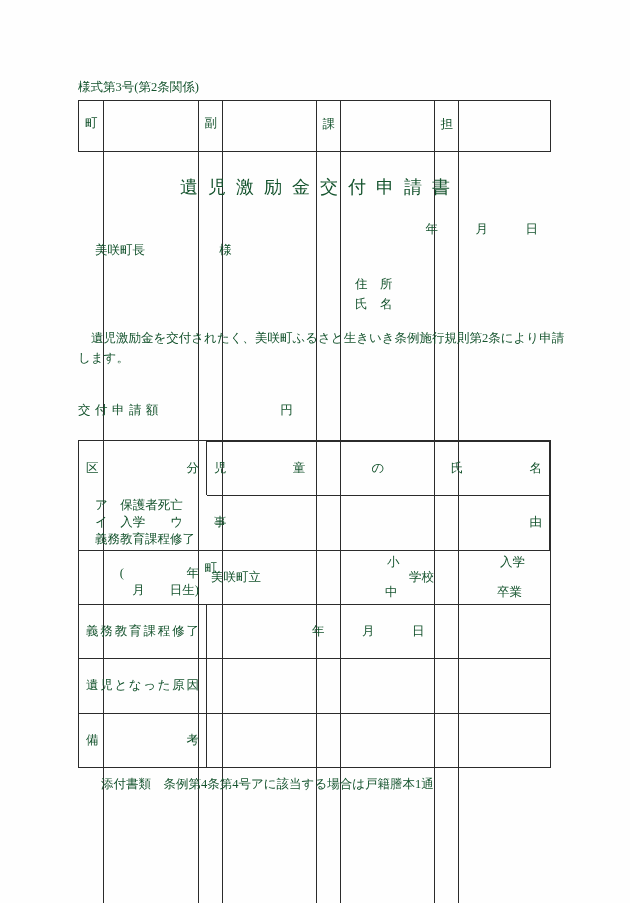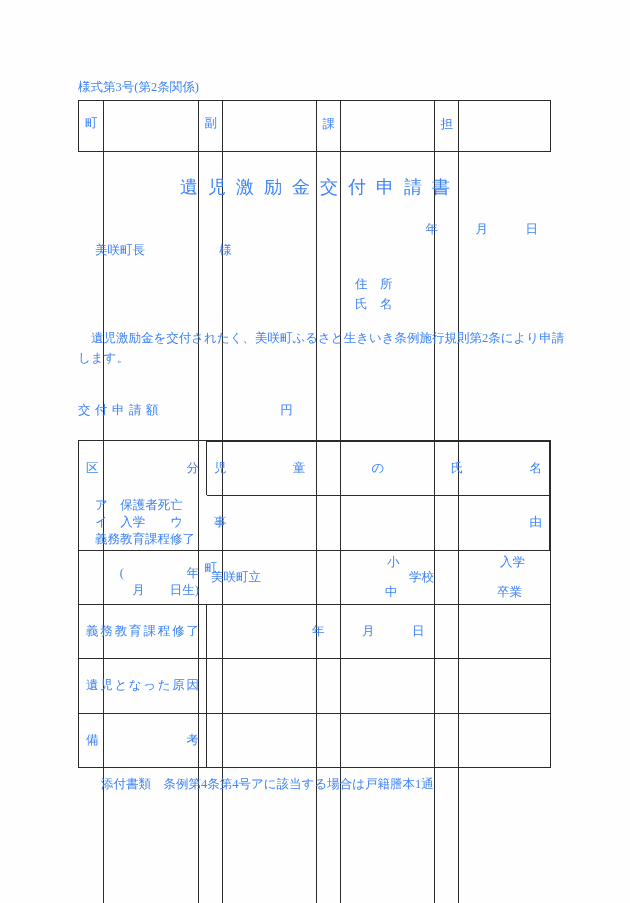--- a/index.html
+++ b/index.html
@@ -3,21 +3,21 @@
 <meta charset="utf-8">
 <style>
   html,body { margin:0; padding:0; background:#e8e8e8; }
   .page {
     position:relative;
     width:630px; height:903px;
     margin:0 auto;
     background:#fefefe;
     font-family:"Liberation Serif","DejaVu Serif",serif;
     font-size:12.5px;
-    color:#3b82f6;
+    color:#14532d;
     overflow:hidden;
   }
   
   .form-number { position:absolute; left:78px; top:79px; }
 
   
   .approval-table {
     position:absolute; left:78px; top:100px;
     width:473px; height:52px;
     display:grid;

